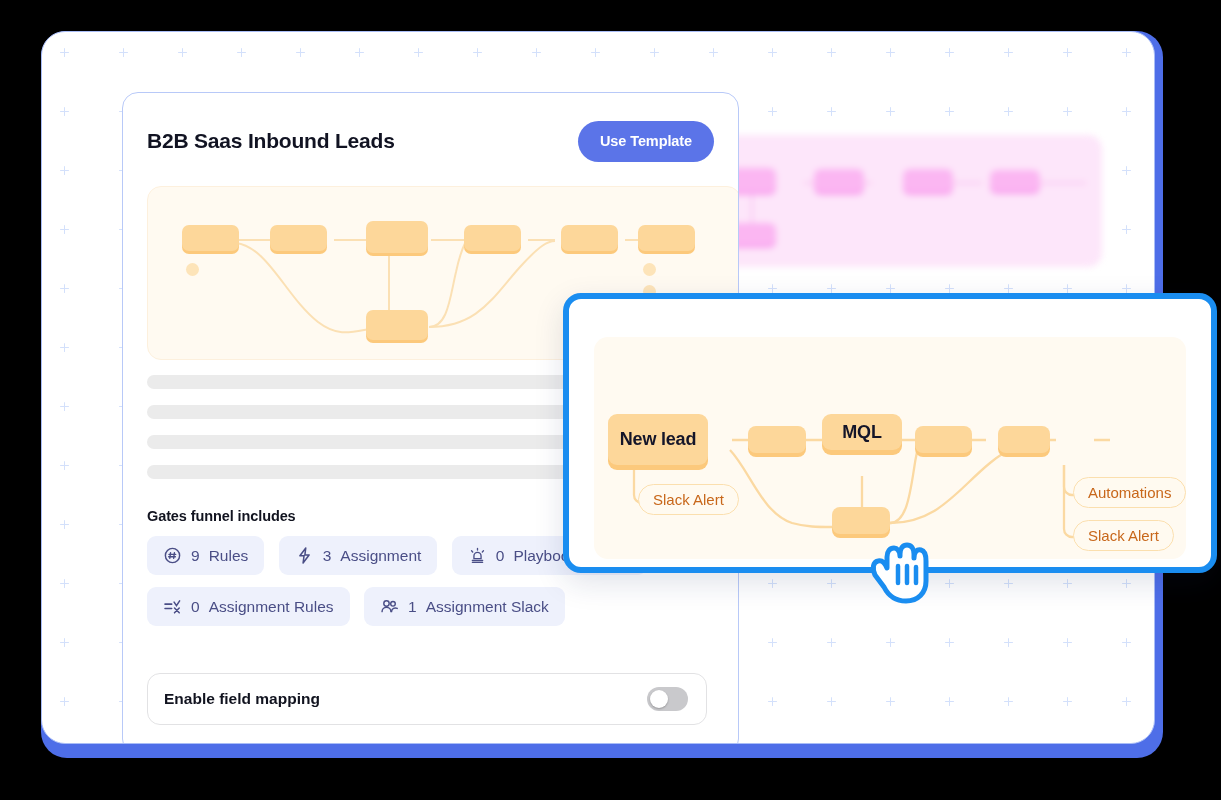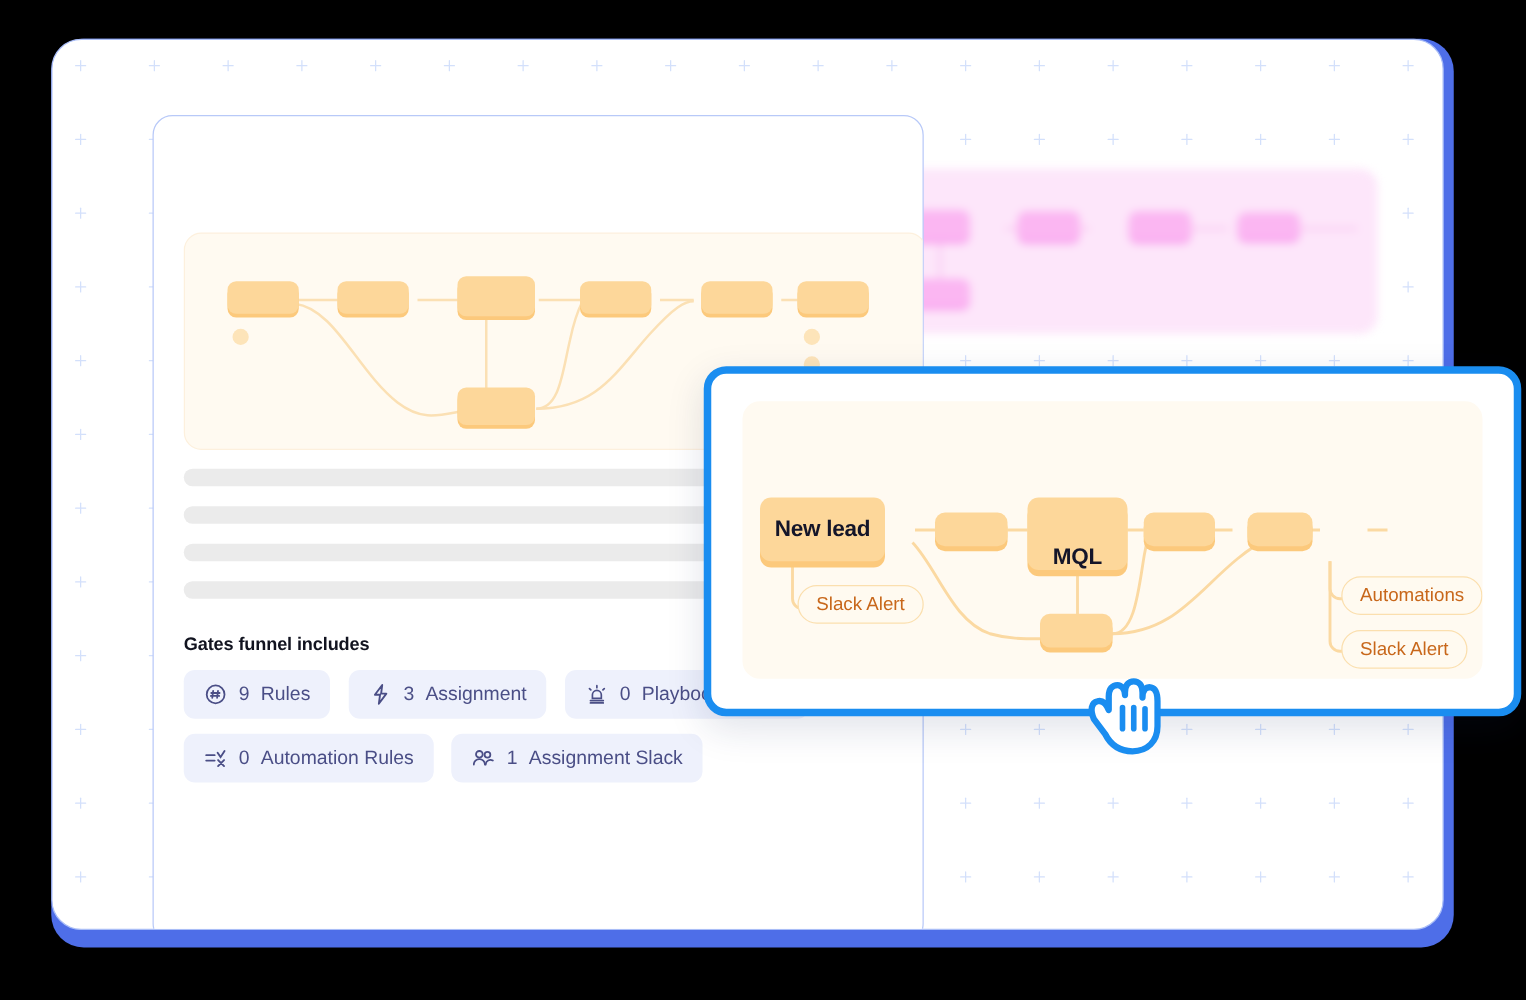--- a/index.html
+++ b/index.html
@@ -107,21 +107,21 @@
   }
 
   
   .popup{
     position:absolute;left:563px;top:293px;width:654px;height:280px;
     background:#ffffff;border:6px solid #1a8df0;border-radius:18px;
     box-sizing:border-box;
     box-shadow:0 10px 30px rgba(20,40,90,.13);
   }
   .popup-canvas{
-    position:absolute;left:25px;top:22px;width:592px;height:222px;
+    position:absolute;left:25px;top:38px;width:592px;height:222px;
     background:#fffaf1;border-radius:14px;overflow:hidden;
   }
   .znode{
     position:absolute;background:#fdd79a;border-radius:9px;
     box-shadow:0 5px 0 #fcc97c;
     display:flex;align-items:center;justify-content:center;
     font-size:18px;font-weight:bold;color:#141529;letter-spacing:-.2px;
   }
   .zsmall{position:absolute;background:#fdd79a;border-radius:8px;box-shadow:0 4px 0 #fcc97c;}
   .pill{
@@ -380,20 +380,24 @@
         <div class="pink-line" style="left:53px;top:52px;width:2px;height:40px;"></div>
         <div class="pink-node" style="left:28px;top:33px;width:50px;height:24px;"></div>
         <div class="pink-node" style="left:28px;top:88px;width:50px;height:22px;"></div>
         <div class="pink-node" style="left:116px;top:34px;width:50px;height:23px;"></div>
         <div class="pink-node" style="left:205px;top:34px;width:50px;height:23px;"></div>
         <div class="pink-node" style="left:292px;top:35px;width:50px;height:21px;"></div>
       </div>
 
       <div class="main-card">
 
+        <div class="card-head">
+          <div class="card-title">B2B Saas Inbound Leads</div>
+          <button class="use-template">Use Template</button>
+        </div>
 
         <div class="flow-preview">
           <svg width="592" height="172" style="position:absolute;left:0;top:0;">
             <g fill="none" stroke="#fbe0b4" stroke-width="2">
               <path d="M89,53 H122"></path>
               <path d="M186,53 H218"></path>
               <path d="M283,53 H316"></path>
               <path d="M380,53 H407"></path>
               <path d="M477,53 H490"></path>
               <path d="M88,56 C120,60 138,110 170,135 C196,155 212,140 240,140"></path>
@@ -461,37 +465,43 @@
 
           <div class="badge">
             <span class="ic">
               <svg viewBox="0 0 24 24" fill="none" stroke="currentColor" stroke-width="1.9" stroke-linecap="round">
                 <path d="M2.5 9 H11 M2.5 14.5 H11"></path>
                 <path d="M14 6.5 L17 11 L21 4.8"></path>
                 <path d="M14.5 14 L20.5 20 M20.5 14 L14.5 20"></path>
               </svg>
             </span>
             <span class="num">0</span>
-            <span>Automation Rules</span>
+            <span>Assignment Rules</span>
           </div>
 
           <div class="badge">
             <span class="ic">
               <svg viewBox="0 0 24 24" fill="none" stroke="currentColor" stroke-width="1.8" stroke-linecap="round">
                 <circle cx="8.2" cy="8.2" r="3.4"></circle>
                 <circle cx="16.4" cy="8.6" r="2.9"></circle>
                 <path d="M2.6 18.5 a5.6 5.6 0 0 1 11.2 0"></path>
                 <path d="M14.6 18.5 a4.8 4.8 0 0 1 7.2 -4"></path>
               </svg>
             </span>
             <span class="num">1</span>
             <span>Assignment Slack</span>
           </div>
         </div>
 
+        <div class="mapping-row">
+          <span class="mapping-label">Enable field mapping</span>
+          <span class="toggle">
+            <span class="knob"></span>
+          </span>
+        </div>
 
       </div>
     </div>
   </div>
 
   <div class="popup">
     <div class="popup-canvas">
       <svg width="592" height="222" style="position:absolute;left:0;top:0;">
         <g fill="none" stroke="#fbd9a2" stroke-width="2.3">
           <path d="M138,103 H154"></path>
@@ -507,21 +517,21 @@
           <path d="M296,186 C344,186 364,152 396,126 C414,111 430,105 444,104"></path>
           <path d="M470,128 V150 a8 8 0 0 0 8 8 H490"></path>
           <path d="M470,128 V192 a8 8 0 0 0 8 8 H490"></path>
         </g>
       </svg>
 
       <div class="znode" style="left:14px;top:77px;width:100px;height:51px;">
         <span>New lead</span>
       </div>
       <div class="zsmall" style="left:154px;top:89px;width:58px;height:27px;"></div>
-      <div class="znode" style="left:228px;top:77px;width:80px;height:58px;align-items:flex-end;">
+      <div class="znode" style="left:228px;top:77px;width:80px;height:36px;">
         <span>MQL</span>
       </div>
       <div class="zsmall" style="left:321px;top:89px;width:57px;height:27px;"></div>
       <div class="zsmall" style="left:404px;top:89px;width:52px;height:27px;"></div>
       <div class="zsmall" style="left:238px;top:170px;width:58px;height:27px;"></div>
 
       <div class="pill" style="left:44px;top:147px;">
         <span>Slack Alert</span>
       </div>
       <div class="pill" style="left:479px;top:140px;">

